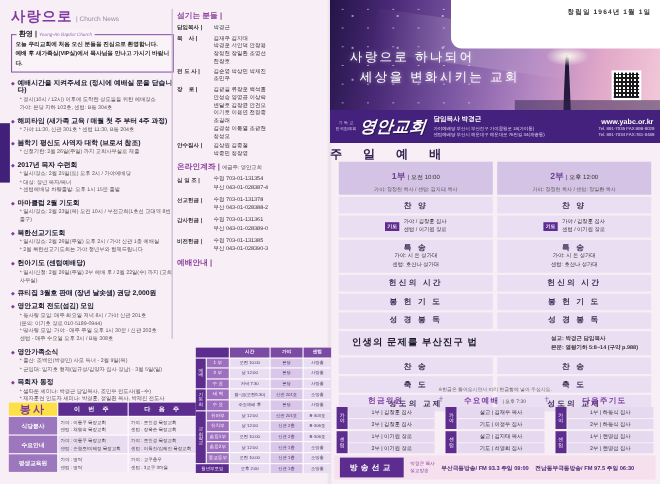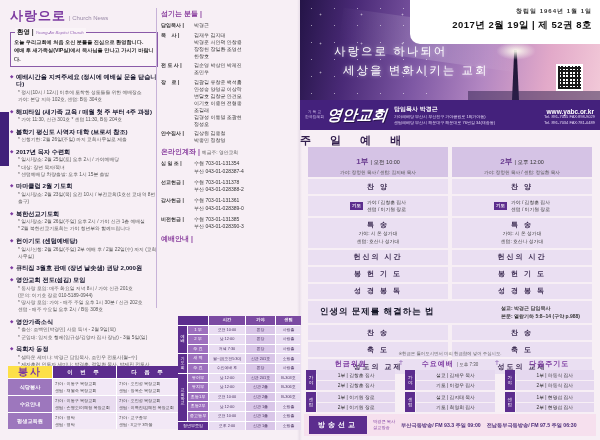--- a/index.html
+++ b/index.html
@@ -51,21 +51,21 @@
 .gy{background:#d9c6e8;color:#4a3560;font-size:3.9px;}
 .gc{background:#e9ddf2;color:#4a3560;font-size:3.9px;}
 .gwide{grid-column:span 2;background:#5c2d8e;color:#fff;font-size:4px;}
 
 .hero{position:absolute;left:300px;top:0;width:300px;height:100px;background:linear-gradient(100deg,#241447 0%,#4a2a77 18%,#7e58a4 40%,#b387c2 62%,#e2a9c9 82%,#f2c9d8 100%);overflow:hidden;}
 .stars{position:absolute;left:0;top:0;width:45%;height:100%;background-image:radial-gradient(circle,#fff .6px,transparent 1.2px),radial-gradient(circle,#fff .45px,transparent 1px);background-size:41px 29px,23px 17px;opacity:.55;}
 .glow{position:absolute;left:196px;top:42px;width:40px;height:18px;background:radial-gradient(ellipse at center,rgba(255,255,240,.95),rgba(255,255,240,0) 70%);border-radius:50%;}
 .beam{position:absolute;left:40px;top:20px;width:180px;height:40px;background:linear-gradient(80deg,transparent,rgba(255,255,255,.18),transparent);transform:rotate(8deg);}
 .lighthouse{position:absolute;left:212px;top:50px;width:7px;height:50px;background:linear-gradient(#1d1433,#2a1f45);clip-path:polygon(32% 0,68% 0,100% 100%,0 100%);}
 .cityline{position:absolute;bottom:0;left:168px;width:132px;height:9px;background:#2b1d4a;opacity:.5;}
-.slogan{position:absolute;left:34px;top:44px;color:#fff;font-size:11.5px;letter-spacing:2px;text-shadow:0 0 4px rgba(255,255,255,.55);}
+.slogan{position:absolute;left:18px;top:44px;color:#fff;font-size:11.5px;letter-spacing:2px;text-shadow:0 0 4px rgba(255,255,255,.55);}
 .slogan .l2{margin-left:9px;margin-top:4px;}
 .qr{position:absolute;left:256px;top:64px;width:27px;height:27px;background:#fff;padding:2px;}
 .qrp{width:100%;height:100%;background-image:repeating-linear-gradient(0deg,#1a1a1a 0 1.6px,transparent 1.6px 3.4px),repeating-linear-gradient(90deg,#1a1a1a 0 1.6px,#fff 1.6px 3.4px);}
 .datebox{position:absolute;left:410px;top:0;width:190px;height:44px;background:#fff;border-bottom-left-radius:10px;text-align:right;padding:7px 8px 0 0;}
 .founded{font-size:6px;font-weight:bold;color:#333;letter-spacing:1px;}
 .issue{font-size:9.5px;font-weight:bold;color:#111;margin-top:3px;letter-spacing:.5px;}
 .logobar{position:absolute;left:300px;top:100px;width:300px;height:30px;background:#44217c;color:#fff;display:flex;align-items:center;}
 .denom{font-size:3.8px;line-height:1.35;margin-left:5px;color:#d8c8f0;text-align:center;flex:none;}
 .cname{font-family:"DejaVu Serif","Liberation Serif",serif;font-style:italic;font-weight:bold;font-size:15px;margin:0 7px 0 3px;transform:skewX(-6deg);flex:none;text-shadow:1px 1px 0 rgba(0,0,0,.4);}
 .barinfo{flex:1;line-height:1.5;position:relative;padding-top:1px;}
@@ -354,21 +354,20 @@
     <div class="slogan">
       <div>사랑으로 하나되어</div>
       <div class="l2">세상을 변화시키는 교회</div>
     </div>
     <div class="qr">
         <div class="qrp"></div>
       </div>
   </div>
   <div class="datebox">
     <div class="founded">창립일 1964년  1월  1일</div>
-    <div class="issue">2017년 2월 19일 | 제 52권 8호</div>
   </div>
   <div class="logobar">
     <div class="denom pre">기 독 교
 한국침례회</div>
     <div class="cname">영안교회</div>
     <div class="barinfo">
       <div class="bi1">담임목사 박경근</div>
       <div class="bi-row">
           <span>가야예배당  부산시 부산진구 가야공원로 18(가야동)</span>
           <span>Tel. 891-7035  FAX:898-9029</span>
@@ -429,21 +428,21 @@
     <div class="cell">
         <span class="rlabel">봉 헌 기 도</span>
       </div>
     <div class="cell">
         <span class="rlabel">성 경 봉 독</span>
       </div>
     <div class="cell">
         <span class="rlabel">성 경 봉 독</span>
       </div>
     <div class="cell sermon">
-      <div class="sermon-t">인생의 문제를 해결하는 법</div>
+      <div class="sermon-t">인생의 문제를 부산진구 법</div>
       <div class="sermon-i">
         <div>설교: 박경근 담임목사</div>
         <div>본문: 열왕기하 5:8~14 (구약 p.988)</div>
       </div>
     </div>
     <div class="cell">
         <span class="rlabel">찬    송</span>
       </div>
     <div class="cell">
         <span class="rlabel">찬    송</span>

